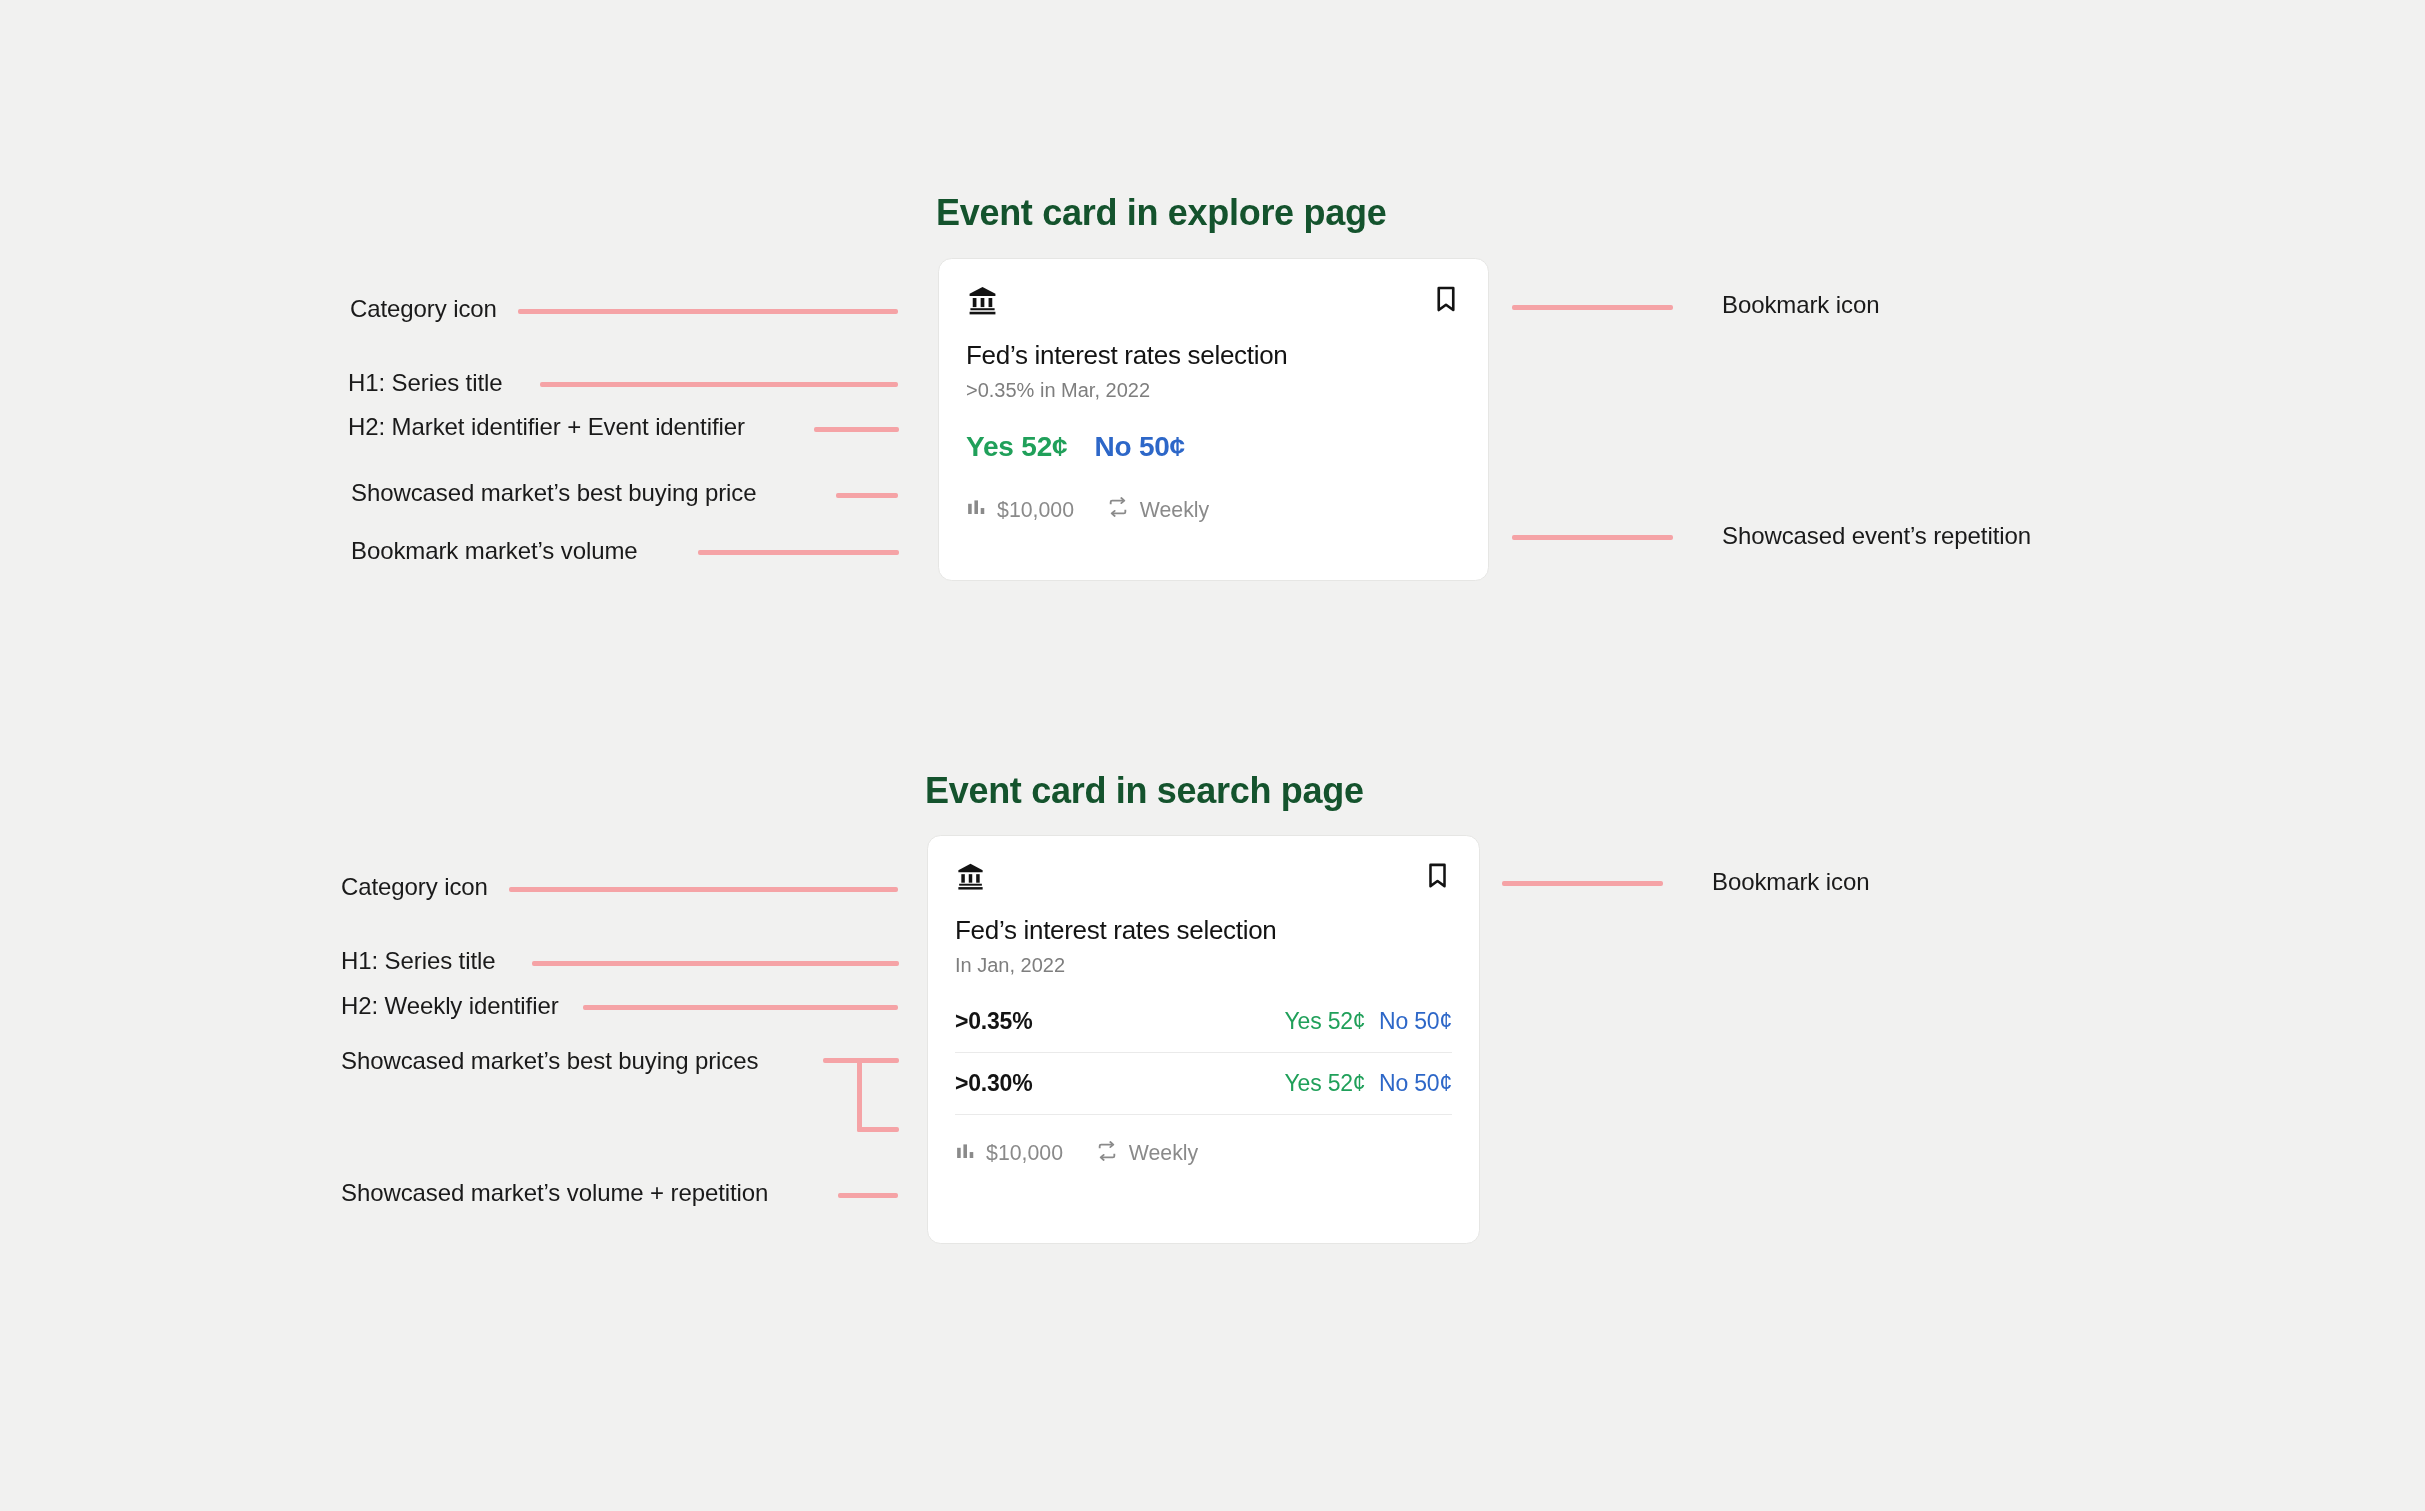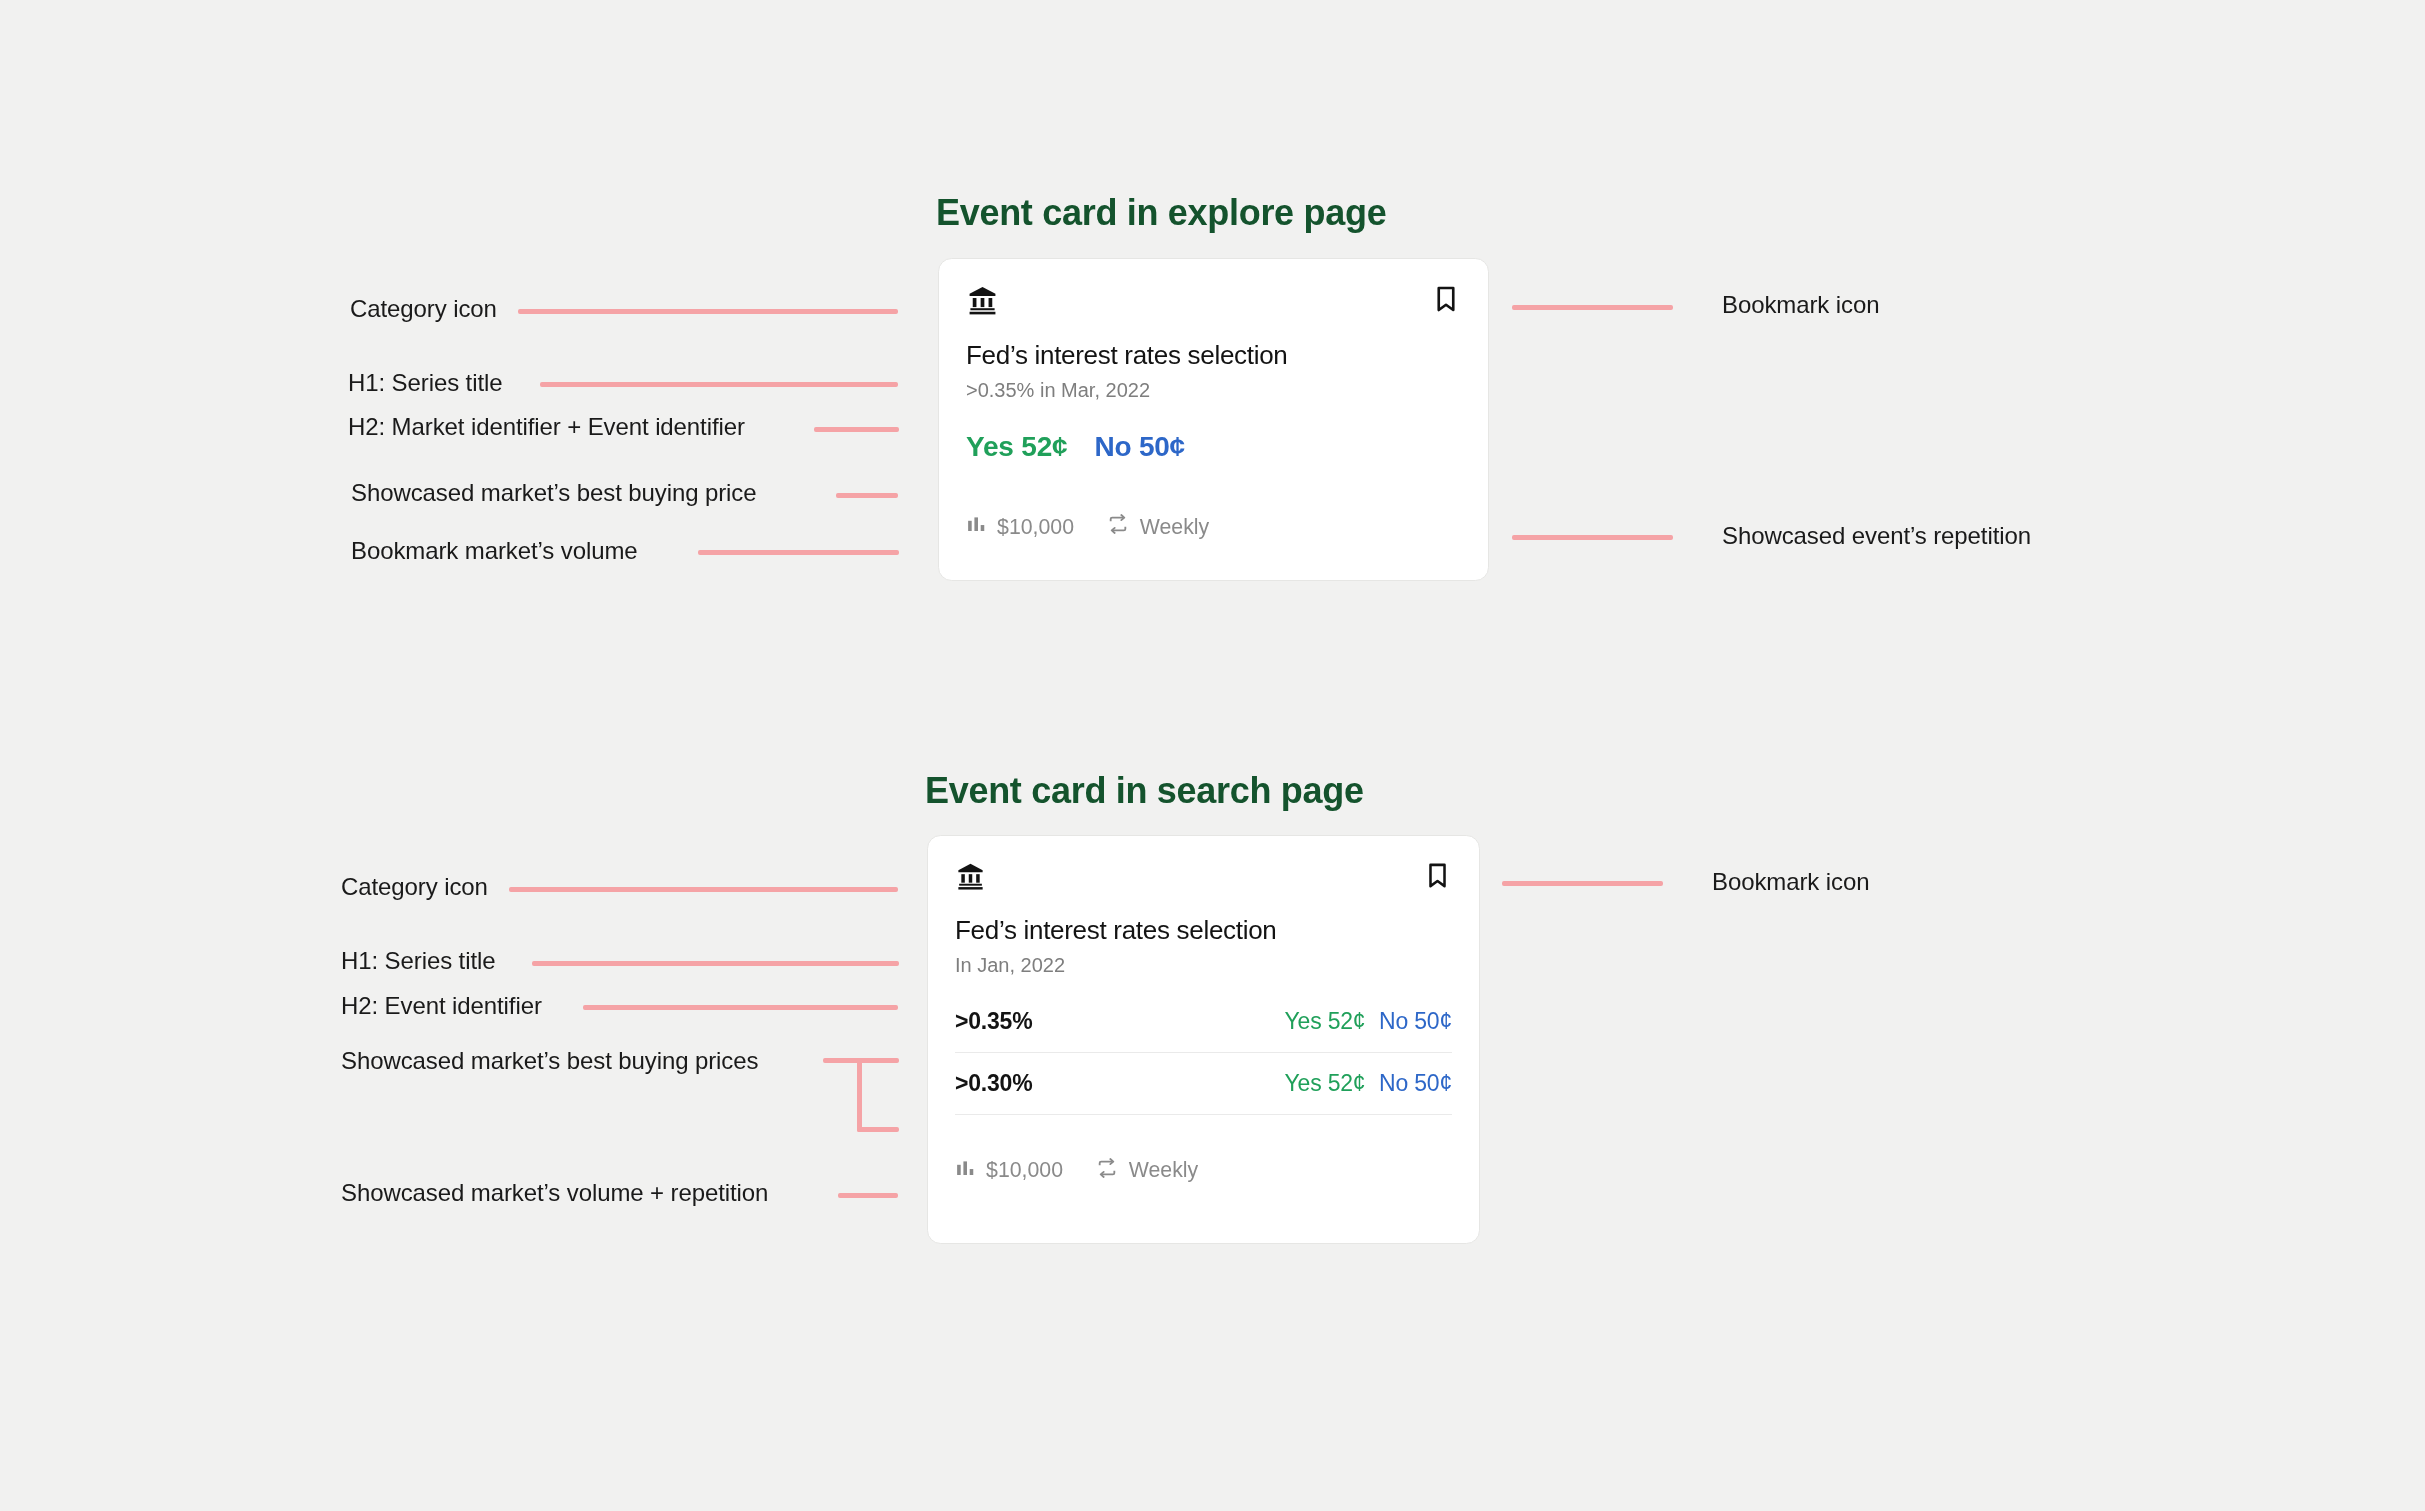--- a/index.html
+++ b/index.html
@@ -97,21 +97,20 @@
     color: #8a8a8a;
     font-size: 21.3px;
   }
   #card-explore .card-meta { margin-top: 33px; }
   #card-search  .card-meta { margin-top: 25px; }
   .meta-item {
     display: flex;
     align-items: center;
     gap: 10.7px;
     white-space: nowrap;
-    margin-top: 17px;
   }
 
   
   .market-list { margin-top: 31px; }
   .market-row {
     display: flex;
     align-items: baseline;
     justify-content: space-between;
     padding-bottom: 16.5px;
     border-bottom: 1px solid #eaeaea;
@@ -294,21 +293,21 @@
     </span>
   </div>
 </div>
 
 <div class="anno-label" style="left:341px; top:873px;">Category icon</div>
 <div class="anno-line" style="left:509px; top:887px; width:389px;"></div>
 
 <div class="anno-label" style="left:341px; top:947px;">H1: Series title</div>
 <div class="anno-line" style="left:532px; top:961px; width:367px;"></div>
 
-<div class="anno-label" style="left:341px; top:992px;">H2: Event identifier</div>
+<div class="anno-label" style="left:341px; top:992px;">H2: Weekly identifier</div>
 <div class="anno-line" style="left:583px; top:1005px; width:315px;"></div>
 
 <div class="anno-label" style="left:341px; top:1047px;">Showcased market’s best buying prices</div>
 <div class="anno-line" style="left:823px; top:1058px; width:76px;"></div>
 <div class="anno-vline" style="left:857px; top:1058px; height:74px;"></div>
 <div class="anno-line" style="left:857px; top:1127px; width:42px;"></div>
 
 <div class="anno-label" style="left:341px; top:1179px;">Showcased market’s volume + repetition</div>
 <div class="anno-line" style="left:838px; top:1193px; width:60px;"></div>
 

